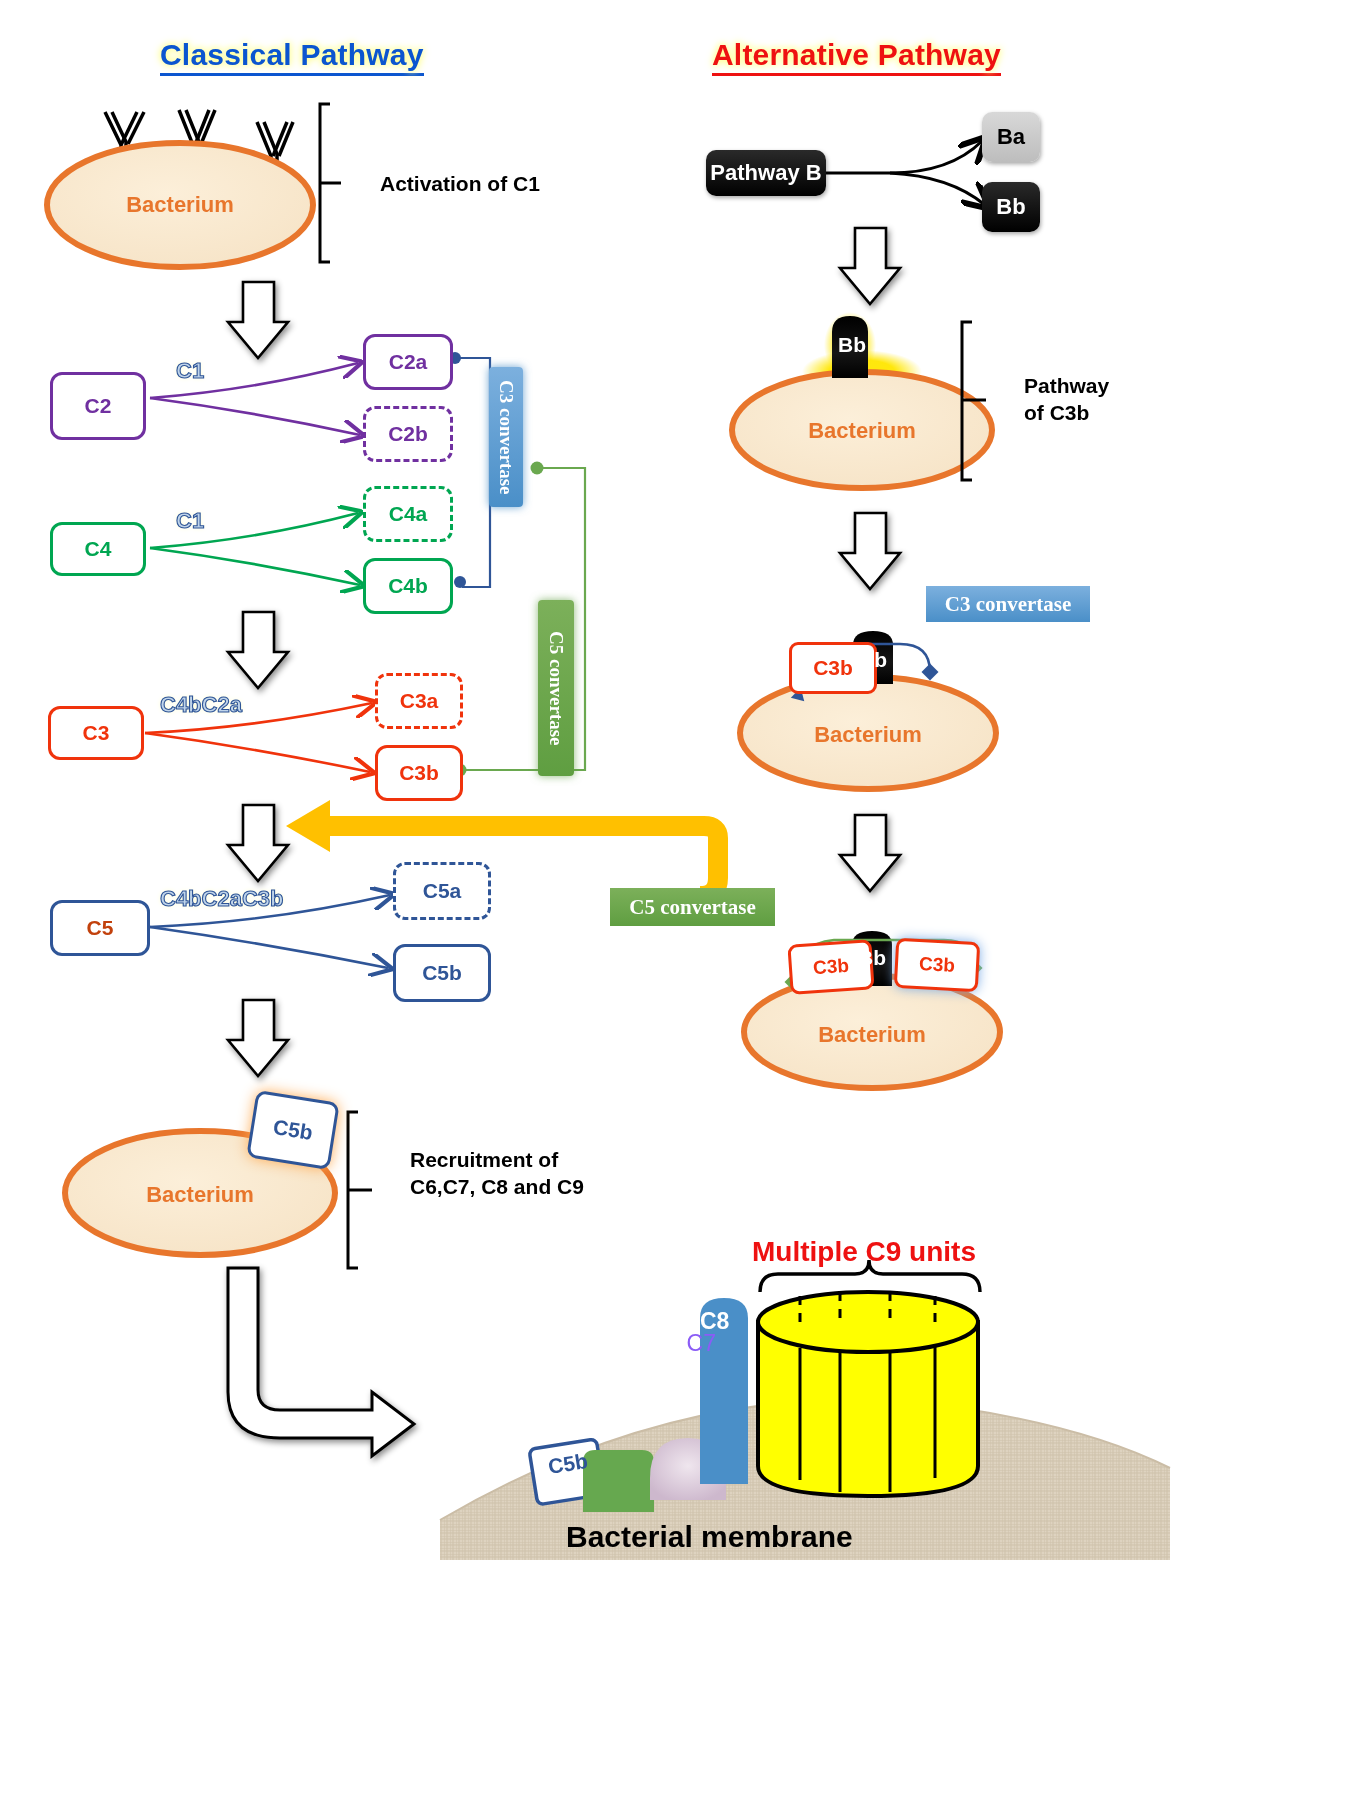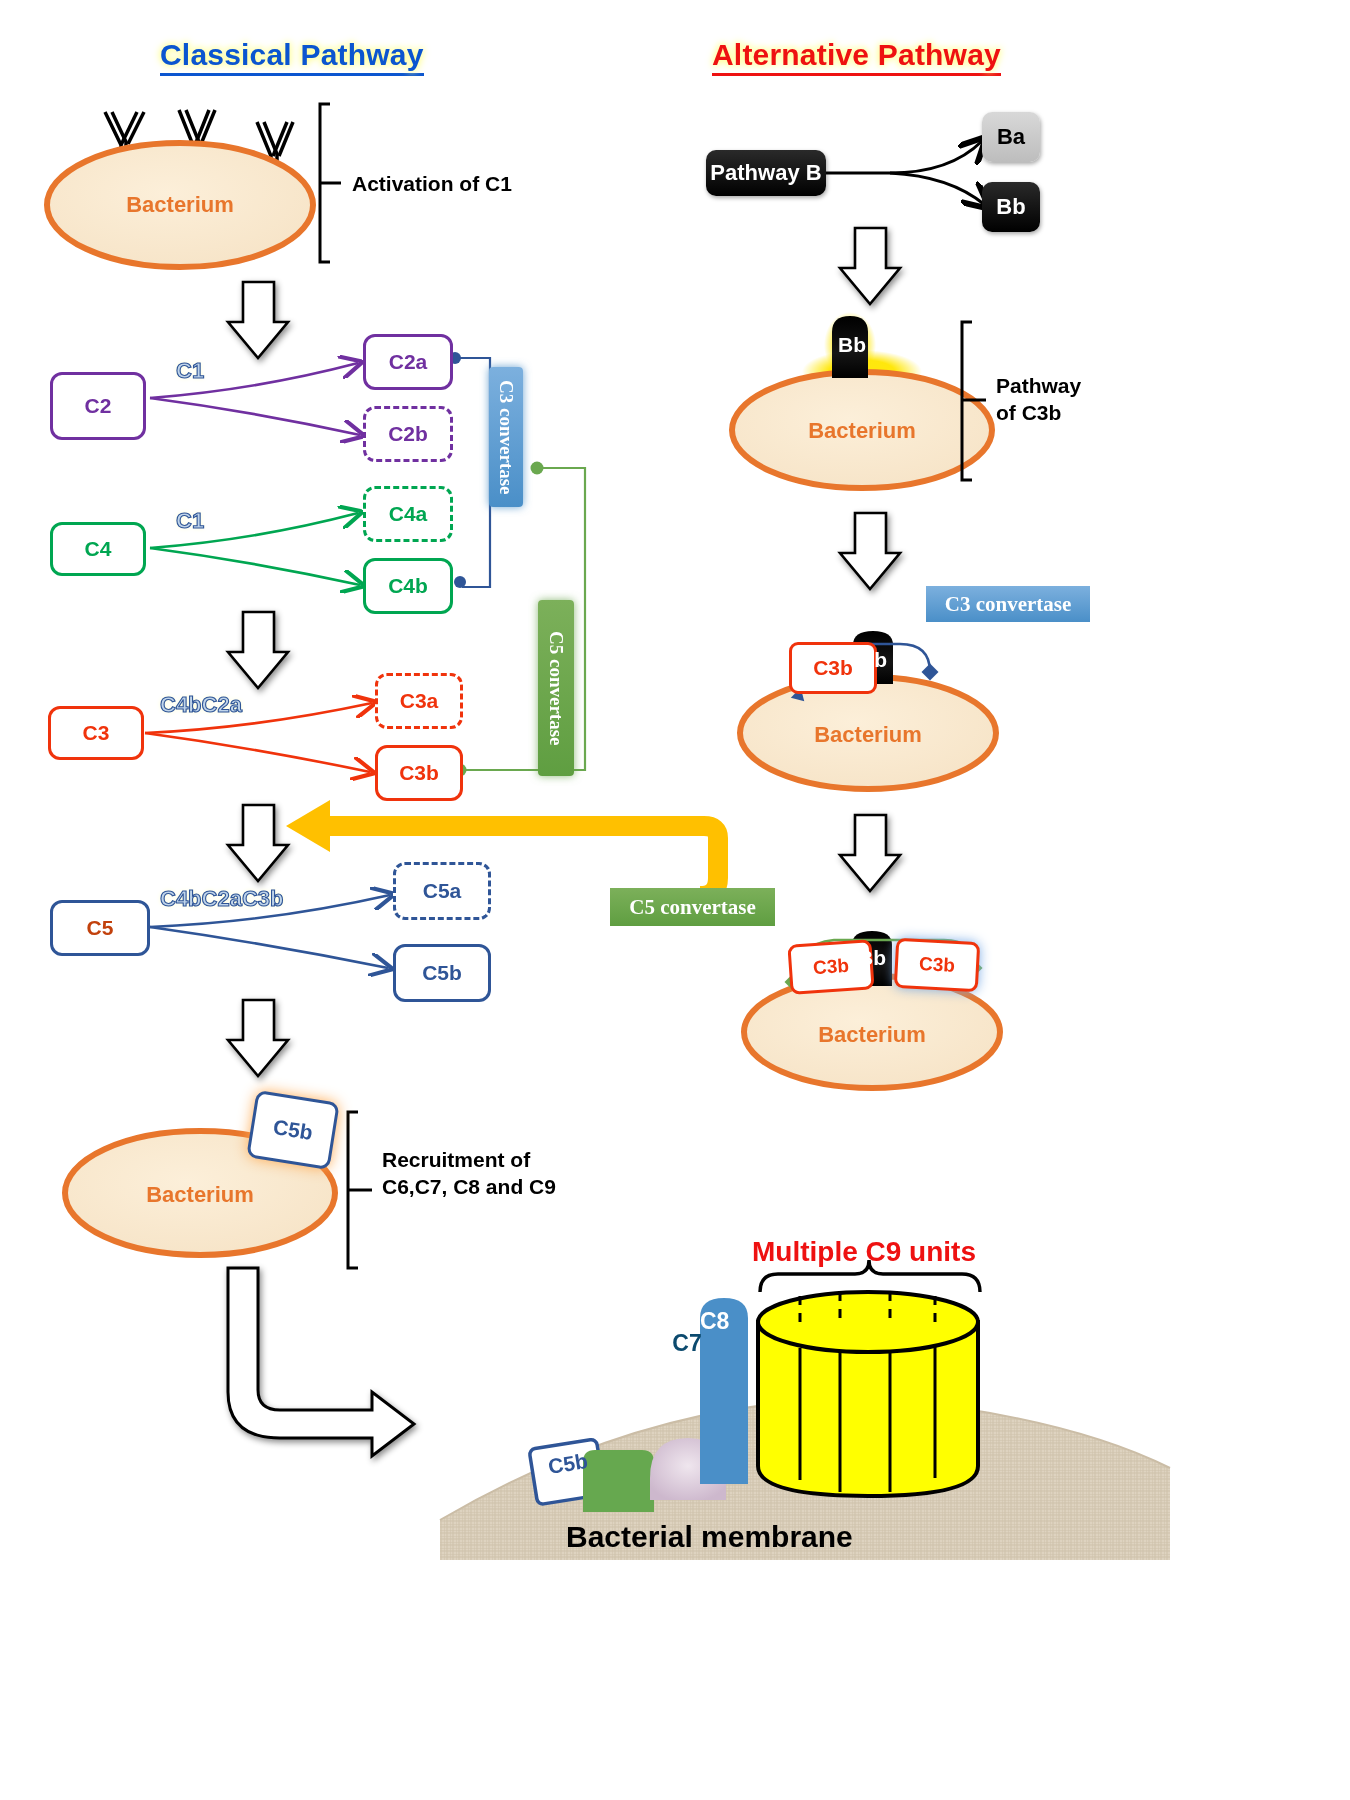--- a/index.html
+++ b/index.html
@@ -11,21 +11,21 @@
   .ttl u { text-decoration:none; border-bottom:3px solid currentColor; padding-bottom:2px; }
   .node { box-sizing:border-box; display:flex; align-items:center; justify-content:center;
           border-radius:12px; background:#fff; font-weight:bold; font-size:21px; }
   .node.dash { border-style:dashed !important; border-width:3px !important; }
   .lbl-enz { font-size:22px; font-weight:bold; color:#bfd4ea;
              -webkit-text-stroke:1.1px #2f5597; text-shadow:0 0 5px #ffffcc; }
   .chip { box-sizing:border-box; display:flex; align-items:center; justify-content:center;
           border-radius:10px; font-weight:bold; color:#fff; font-size:22px;
           box-shadow:1px 2px 4px rgba(0,0,0,.35); }
   .bact-label { color:#E8762C; font-weight:bold; font-size:22px; }
-  .callout { font-weight:bold; font-size:21px; color:#000; line-height:1.3; }
+  .callout { font-weight:bold; font-size:21px; color:#000; line-height:1.3;margin-left:28px; }
   .conv-blue { background:linear-gradient(180deg,#7cb0de,#4a8fc8);
                color:#fff; font-weight:bold; font-family:"Liberation Serif", serif;
                display:flex; align-items:center; justify-content:center; }
   .conv-green { background:linear-gradient(180deg,#7cb05a,#5f9e41);
                 color:#fff; font-weight:bold; font-family:"Liberation Serif", serif;
                 display:flex; align-items:center; justify-content:center; }
   svg { position:absolute; left:0; top:0; overflow:visible; }
   .mac-lbl { color:#fff; font-weight:bold; font-size:21px; }
 </style>
 </head>
@@ -281,17 +281,17 @@
      border-radius:9px; background:#fff; display:flex; align-items:center; justify-content:center;
      color:#F0330C; font-weight:bold; font-size:19px; transform:rotate(3deg);
      box-shadow:0 0 12px rgba(120,170,230,.95);">C3b</div>
 <div class="abs bact-label" style="left:812px; top:1022px; width:120px; text-align:center;">Bacterium</div>
 
 <div class="abs" style="left:752px; top:1236px; font-size:28px; font-weight:bold; color:#ee1111;">Multiple C9 units</div>
 
 <div class="abs" style="left:534px; top:1452px; width:68px; text-align:center; transform:rotate(-9deg);
      color:#2F5597; font-weight:bold; font-size:21px;">C5b</div>
 <div class="abs mac-lbl" style="left:594px; top:1330px; width:50px; text-align:center; font-size:23px;">C6</div>
-<div class="abs" style="left:658px; top:1330px; width:58px; text-align:center; color:#0c4a6e;
-     font-weight:bold; font-size:23px;">C7</div>
+<div class="abs" style="left:658px; top:1330px; width:58px; text-align:right; color:#8b5cf6;
+     font-weight:normal; font-size:23px;">C7</div>
 <div class="abs mac-lbl" style="left:700px; top:1308px; width:48px; text-align:left; font-size:23px;">C8</div>
 
 <div class="abs" style="left:566px; top:1520px; font-size:30px; font-weight:bold; color:#000;">Bacterial membrane</div>
 
 </body></html>

